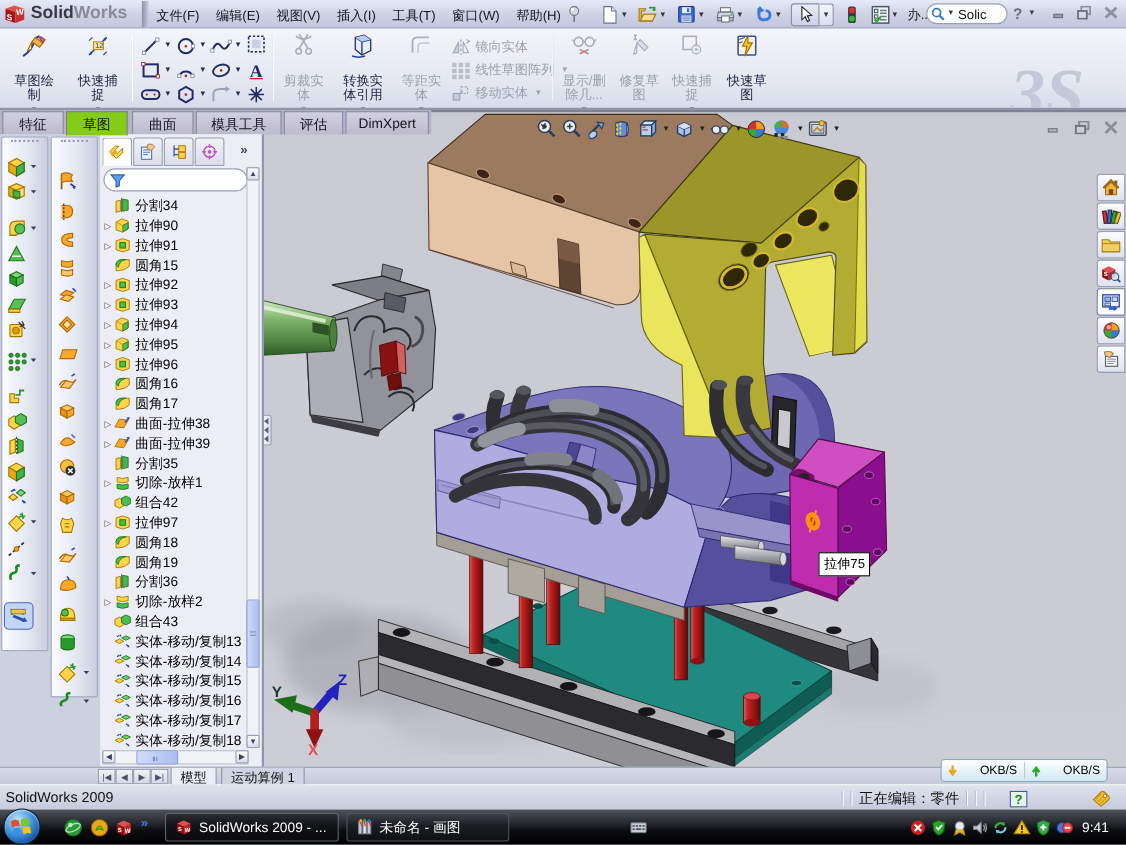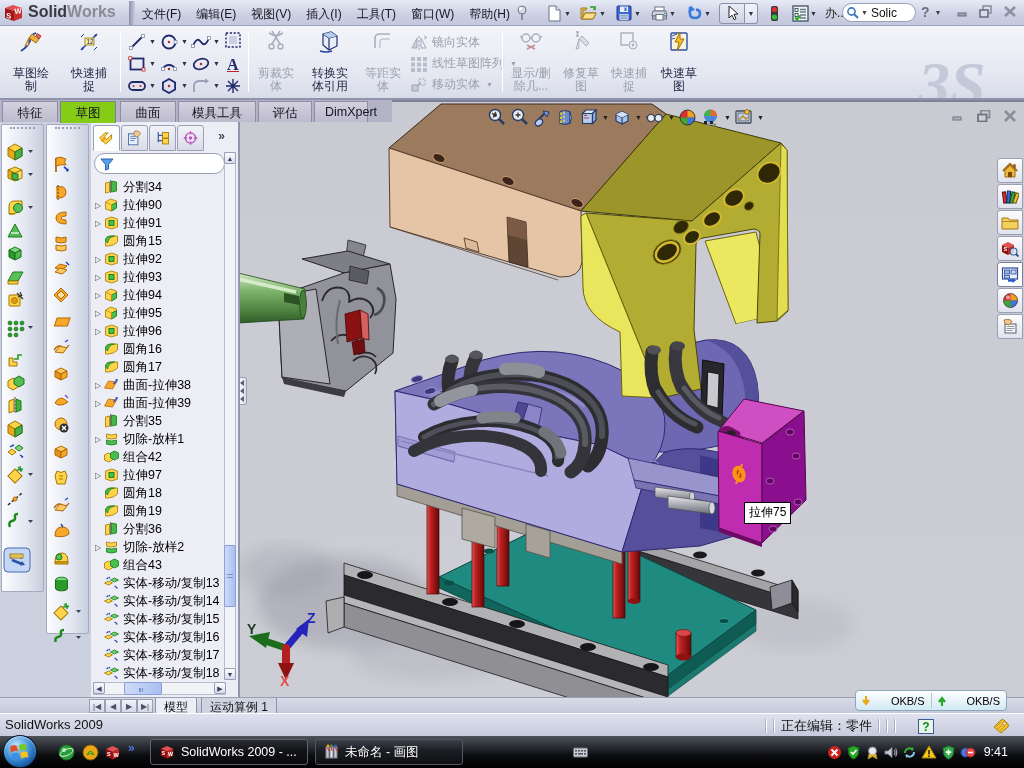--- a/index.html
+++ b/index.html
@@ -879,21 +879,21 @@
 </div>
 <div id="ds-mark"><span style="position:relative;left:18px;top:-6px;">3S</span></div>
 </div>
 
 <div id="tabstrip" class="abs">
 <div class="rtab" style="left:2px;width:56px;text-align:center;">特征</div>
 <div class="rtab active" style="left:60px;width:56px;text-align:center;">草图</div>
 <div class="rtab" style="left:120px;width:56px;text-align:center;">曲面</div>
 <div class="rtab" style="left:178px;width:78px;text-align:center;">模具工具</div>
 <div class="rtab" style="left:258px;width:54px;text-align:center;">评估</div>
-<div class="rtab" style="left:314px;width:54px;text-align:center;">DimXpert</div>
+<div class="rtab" style="left:314px;width:76px;text-align:center;">DimXpert</div>
 </div>
 
 <div id="leftbg" class="abs"></div>
 <div id="vtb1" class="vtoolbar">
 <div class="grip"></div>
 </div>
 <div id="vtb2" class="vtoolbar">
 <div class="grip"></div>
 </div>
 <svg id="vtb-icons" class="abs" style="left:0;top:122px;" width="92" height="520" viewBox="0 0 92 520">

